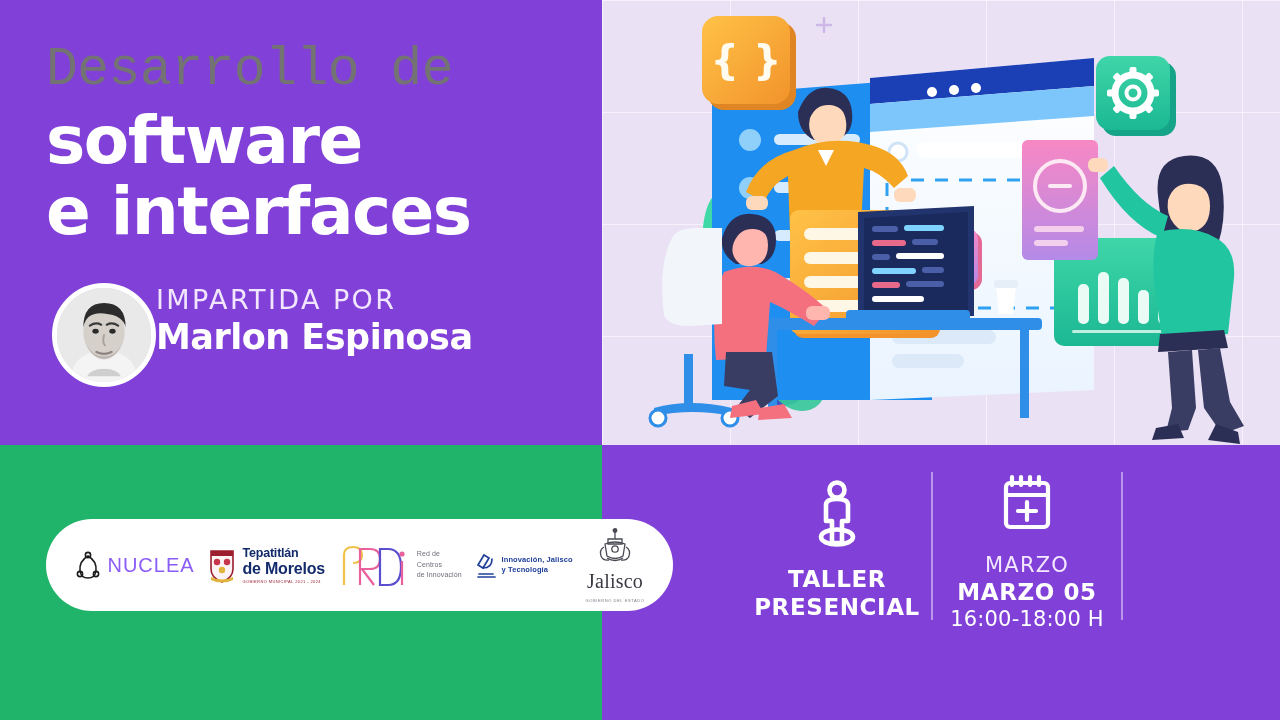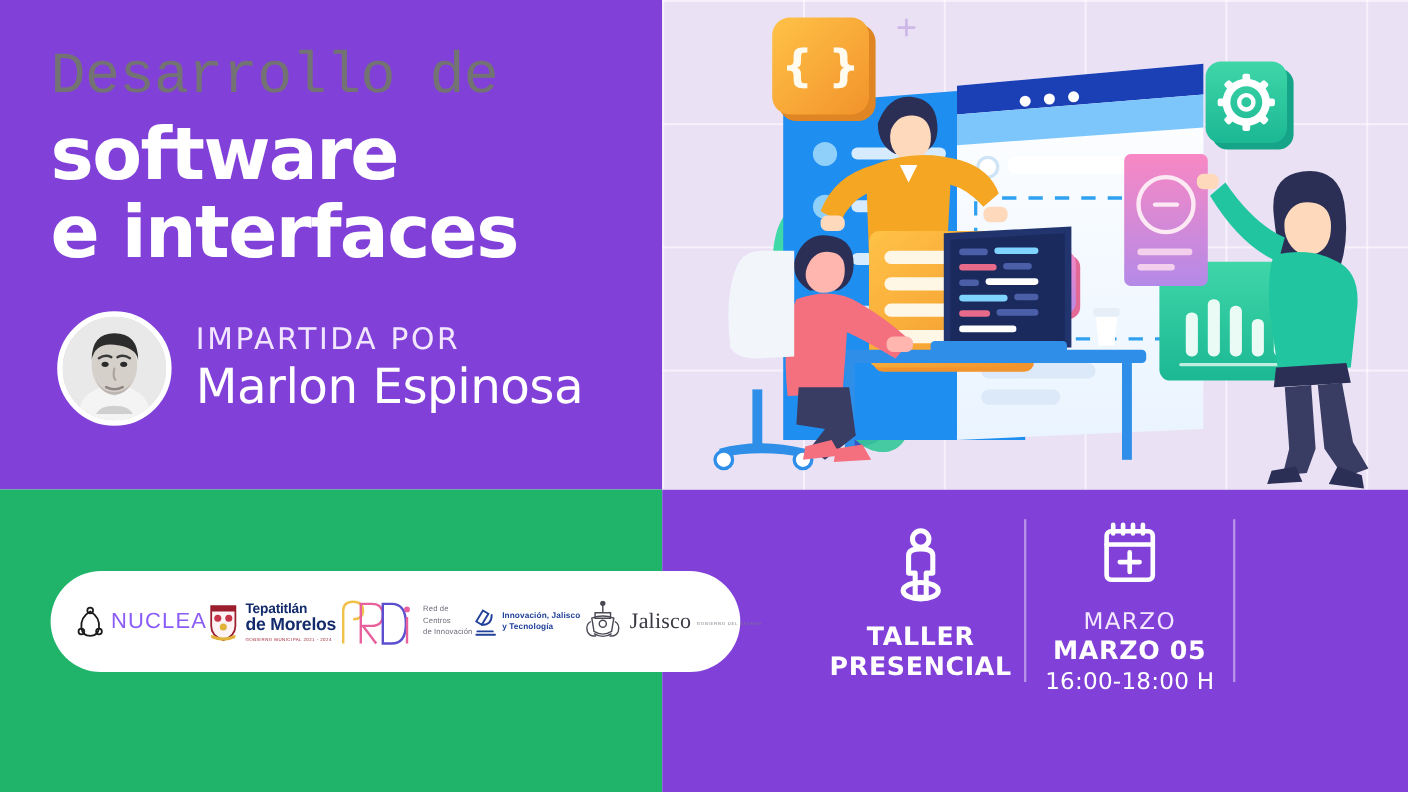--- a/index.html
+++ b/index.html
@@ -25,49 +25,49 @@
   
   .headline{position:absolute;left:46px;top:44px;width:540px;}
   .hl-line1{font-size:53px;line-height:1.0;color:#737373;font-weight:400;letter-spacing:-.5px;
     font-family:Liberation Mono, monospace;}
   .hl-line2,.hl-line3{color:#fff;font-weight:700;letter-spacing:-1.5px;
     font-family:"DejaVu Sans","Liberation Sans",sans-serif;}
   .hl-line2{font-size:66px;line-height:1.08;margin-top:8px;}
   .hl-line3{font-size:66px;line-height:1.08;}
 
   
-  .presenter{position:absolute;left:52px;top:283px;display:flex;align-items:center;gap:22px;}
+  .presenter{position:absolute;left:52px;top:283px;display:flex;align-items:flex-start;}
   .avatar{width:104px;height:104px;border-radius:50%;border:5px solid #fff;overflow:hidden;
     background:#d8d8d8;position:relative;flex:none;}
   .avatar svg{display:block;width:100%;height:100%;}
   .presenter-text{padding-top:2px;}
   .imparted-by{font-size:27px;letter-spacing:2.4px;color:#f2e6ff;font-weight:500;line-height:1.1;
     font-family:"DejaVu Sans","Liberation Sans",sans-serif;}
-  .presenter-name{font-size:44px;font-weight:400;color:#fff;line-height:1.18;letter-spacing:-.5px;
+  .presenter-name{font-size:35px;font-weight:700;color:#fff;line-height:1.18;letter-spacing:-.5px;
     font-family:"DejaVu Sans","Liberation Sans",sans-serif;margin-top:2px;}
 
   
   .logo-bar{position:absolute;left:46px;top:519px;width:627px;height:92px;background:#fff;
     border-radius:46px;display:flex;align-items:center;justify-content:space-around;
     padding:0 22px;}
   .logo{display:flex;align-items:center;gap:5px;flex:none;}
   .logo-txt{display:flex;flex-direction:column;justify-content:center;}
 
   .nuclea-word{font-size:20px;letter-spacing:1px;color:#8b5cf6;font-weight:400;
     font-family:"Liberation Sans",sans-serif;}
   .tepa-l1{font-size:12.5px;font-weight:700;color:#132a6b;line-height:1.12;letter-spacing:-.2px;}
   .tepa-l2{font-size:16px;font-weight:700;color:#132a6b;line-height:1.12;letter-spacing:-.2px;}
   .tepa-l3{font-size:4px;color:#9b1d2e;letter-spacing:.4px;margin-top:2px;}
   .redi-sub{font-size:7px;color:#6d6d7a;line-height:1.55;letter-spacing:.1px;}
   .ict-l1{font-size:7.5px;font-weight:700;color:#20409a;line-height:1.3;letter-spacing:.1px;}
   .ict-l2{font-size:7.5px;font-weight:700;color:#20409a;line-height:1.3;letter-spacing:.1px;}
   .jalisco-word{font-size:20px;color:#3a3a44;line-height:1;letter-spacing:.2px;
     font-family:"Liberation Serif","DejaVu Serif",serif;}
   .jalisco-sub{font-size:4px;color:#7a7a86;letter-spacing:.6px;text-align:center;margin-top:2px;}
-  .jalisco-col{display:flex;align-items:center;}
+  .jalisco-col{display:flex;flex-direction:column;align-items:center;}
 
   
   .info-bar{position:absolute;left:602px;top:445px;width:678px;height:202px;
     display:flex;align-items:center;justify-content:center;}
   .info-col{display:flex;flex-direction:column;align-items:center;justify-content:flex-start;
     width:172px;padding-top:6px;}
   .info-icon{height:74px;display:flex;align-items:center;justify-content:center;margin-bottom:14px;}
   .info-l1{font-size:21px;color:#f3e8ff;font-weight:500;letter-spacing:1.2px;line-height:1.22;
     text-align:center;font-family:"DejaVu Sans","Liberation Sans",sans-serif;}
   .info-l2{font-size:23px;color:#fff;font-weight:700;letter-spacing:.6px;line-height:1.22;

